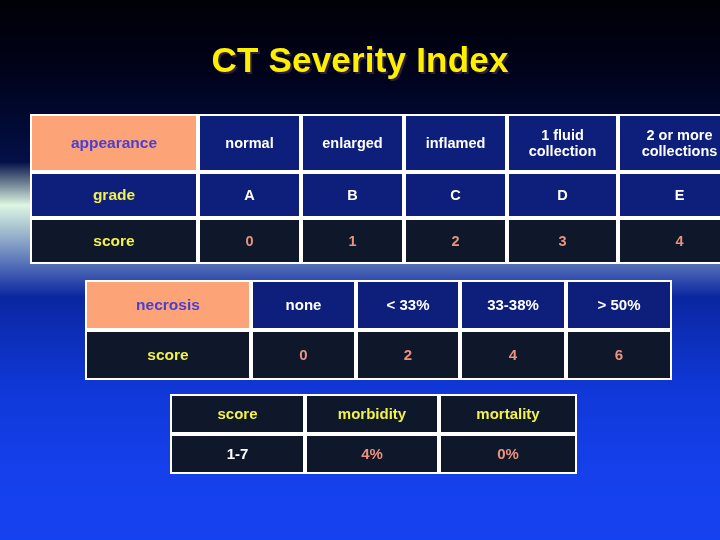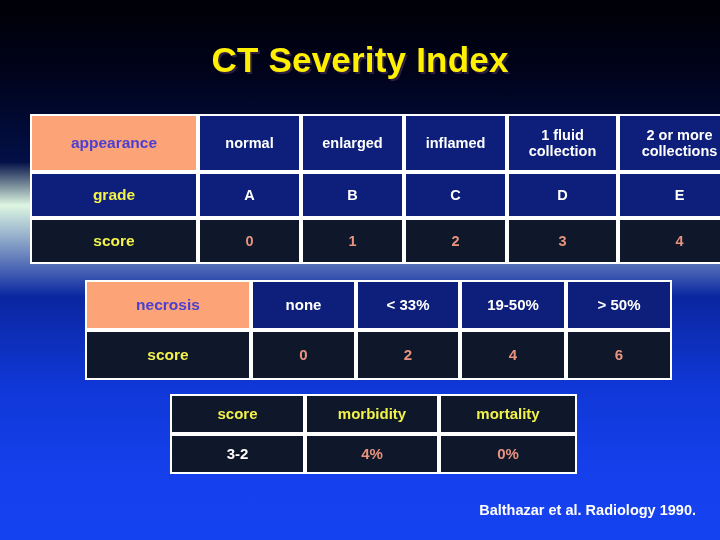--- a/index.html
+++ b/index.html
@@ -145,43 +145,42 @@
       </tr>
     </tbody>
   </table>
 
   <table id="table2" class="ppt-table">
     <tbody>
       <tr>
         <td class="c0 fill-peach tx-purple lbl">necrosis</td>
         <td class="c1 fill-navy tx-white">none</td>
         <td class="c2 fill-navy tx-white">&lt; 33%</td>
-        <td class="c3 fill-navy tx-white">19-50%</td>
+        <td class="c3 fill-navy tx-white">33-38%</td>
         <td class="c4 fill-navy tx-white">&gt; 50%</td>
       </tr>
       <tr>
         <td class="c0 fill-blue tx-yellow lbl">score</td>
         <td class="c1 fill-blue tx-salmon">0</td>
         <td class="c2 fill-blue tx-salmon">2</td>
         <td class="c3 fill-blue tx-salmon">4</td>
         <td class="c4 fill-blue tx-salmon">6</td>
       </tr>
     </tbody>
   </table>
 
   <table id="table3" class="ppt-table">
     <tbody>
       <tr>
         <td class="c0 fill-blue tx-yellow">score</td>
         <td class="c1 fill-blue tx-yellow">morbidity</td>
         <td class="c2 fill-blue tx-yellow">mortality</td>
       </tr>
       <tr>
-        <td class="c0 fill-blue tx-white">3-2</td>
+        <td class="c0 fill-blue tx-white">1-7</td>
         <td class="c1 fill-blue tx-salmon">4%</td>
         <td class="c2 fill-blue tx-salmon">0%</td>
       </tr>
     </tbody>
   </table>
 
-  <div id="footer">Balthazar et al. Radiology 1990.</div>
 
 </div>
 
 </body></html>

